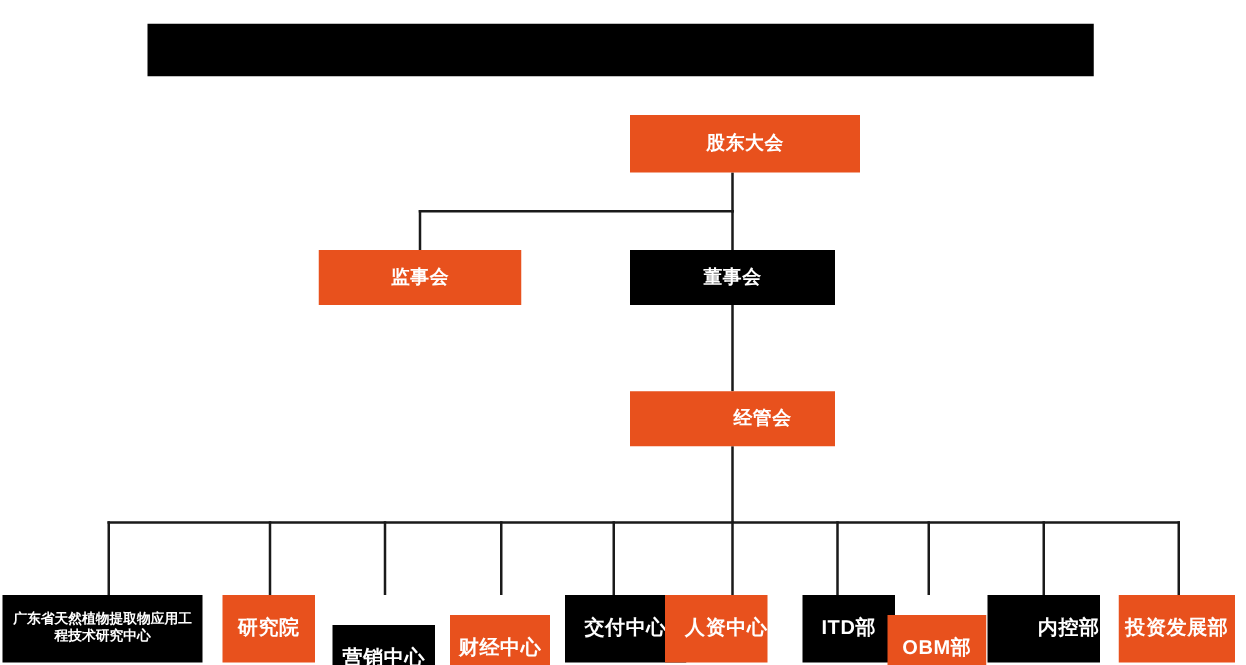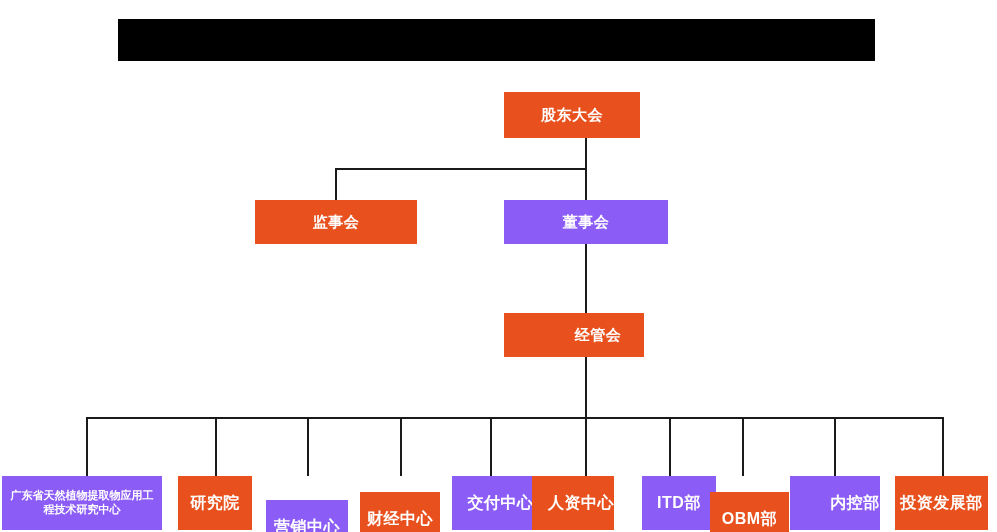--- a/index.html
+++ b/index.html
@@ -41,21 +41,21 @@
     align-items: center;
     justify-content: center;
     text-align: center;
     color: #ffffff;
     font-weight: bold;
     letter-spacing: 0.5px;
     line-height: 1.25;
     z-index: 3;
   }
   .node.dark  { background: #E8511D; }
-  .node.light { background: #8b5cf6; }
+  .node.light { background: #000000; }
 
   .node.s16 { font-size: 15px; }
   .node.s13 { font-size: 16px; }
   .node.s11 { font-size: 11px; letter-spacing: 0; }
 
   
   .ln {
     position: absolute;
     background: #1a1a1a;
     z-index: 1;
@@ -90,27 +90,27 @@
   <div class="ln v" style="left:215px; top:417px; height:59px;"></div>
   <div class="ln v" style="left:307px; top:417px; height:59px;"></div>
   <div class="ln v" style="left:400px; top:417px; height:59px;"></div>
   <div class="ln v" style="left:490px; top:417px; height:59px;"></div>
   <div class="ln v" style="left:585px; top:417px; height:59px;"></div>
   <div class="ln v" style="left:669px; top:417px; height:59px;"></div>
   <div class="ln v" style="left:742px; top:417px; height:59px;"></div>
   <div class="ln v" style="left:834px; top:417px; height:59px;"></div>
   <div class="ln v" style="left:942px; top:417px; height:59px;"></div>
 
-  <div class="node dark s16" style="left:504px; top:92px; width:136px; height:46px;">股东大会</div>
+  <div class="node dark s16" style="left:504px; top:92px; width:184px; height:46px;">股东大会</div>
 
   <div class="node dark s16" style="left:255px; top:200px; width:162px; height:44px;font-family:Liberation Serif, serif;">监事会</div>
 
   <div class="node light s16" style="left:504px; top:200px; width:164px; height:44px;">董事会</div>
 
-  <div class="node dark s16" style="left:504px; top:313px; width:140px; height:44px;padding-left:48px;">经管会</div>
+  <div class="node dark s16" style="left:504px; top:313px; width:164px; height:44px;padding-left:48px;">经管会</div>
 
   <div class="node light s11" style="left:2px; top:476px; width:160px; height:54px; padding:4px 6px;text-align:center;">广东省天然植物提取物应用工程技术研究中心</div>
 
   <div class="node dark s13" style="left:178px; top:476px; width:74px; height:54px;">研究院</div>
 
   <div class="node light s13" style="left:266px; top:500px; width:82px; height:54px;">营销中心</div>
 
   <div class="node dark s13" style="left:360px; top:492px; width:80px; height:54px;">财经中心</div>
 
   <div class="node light s13" style="left:452px; top:476px; width:97px; height:54px;">交付中心</div>

